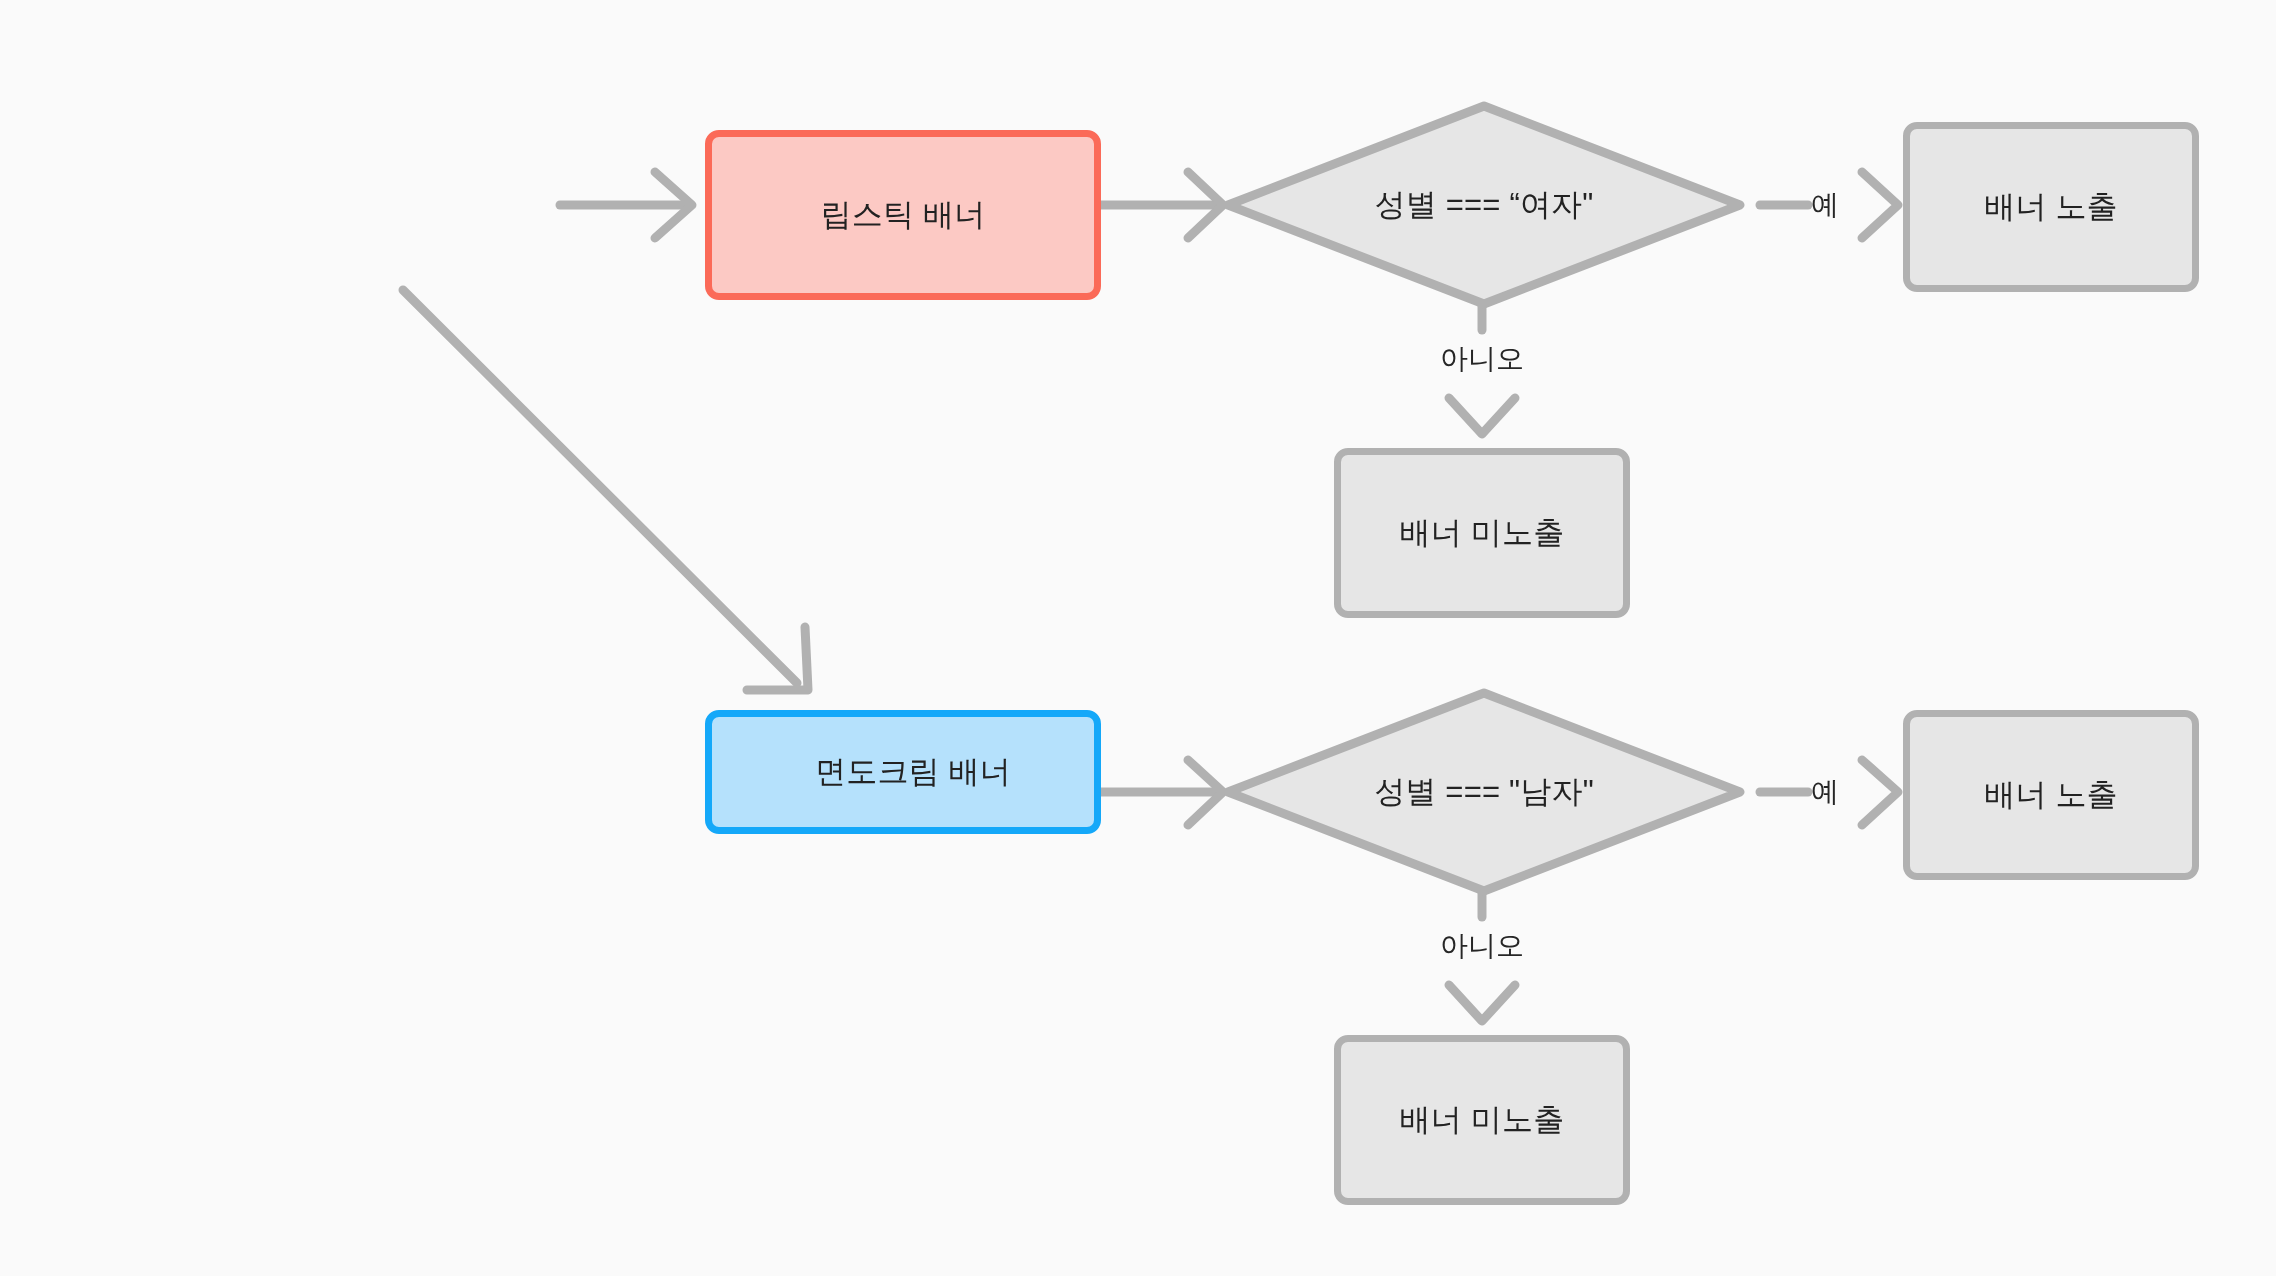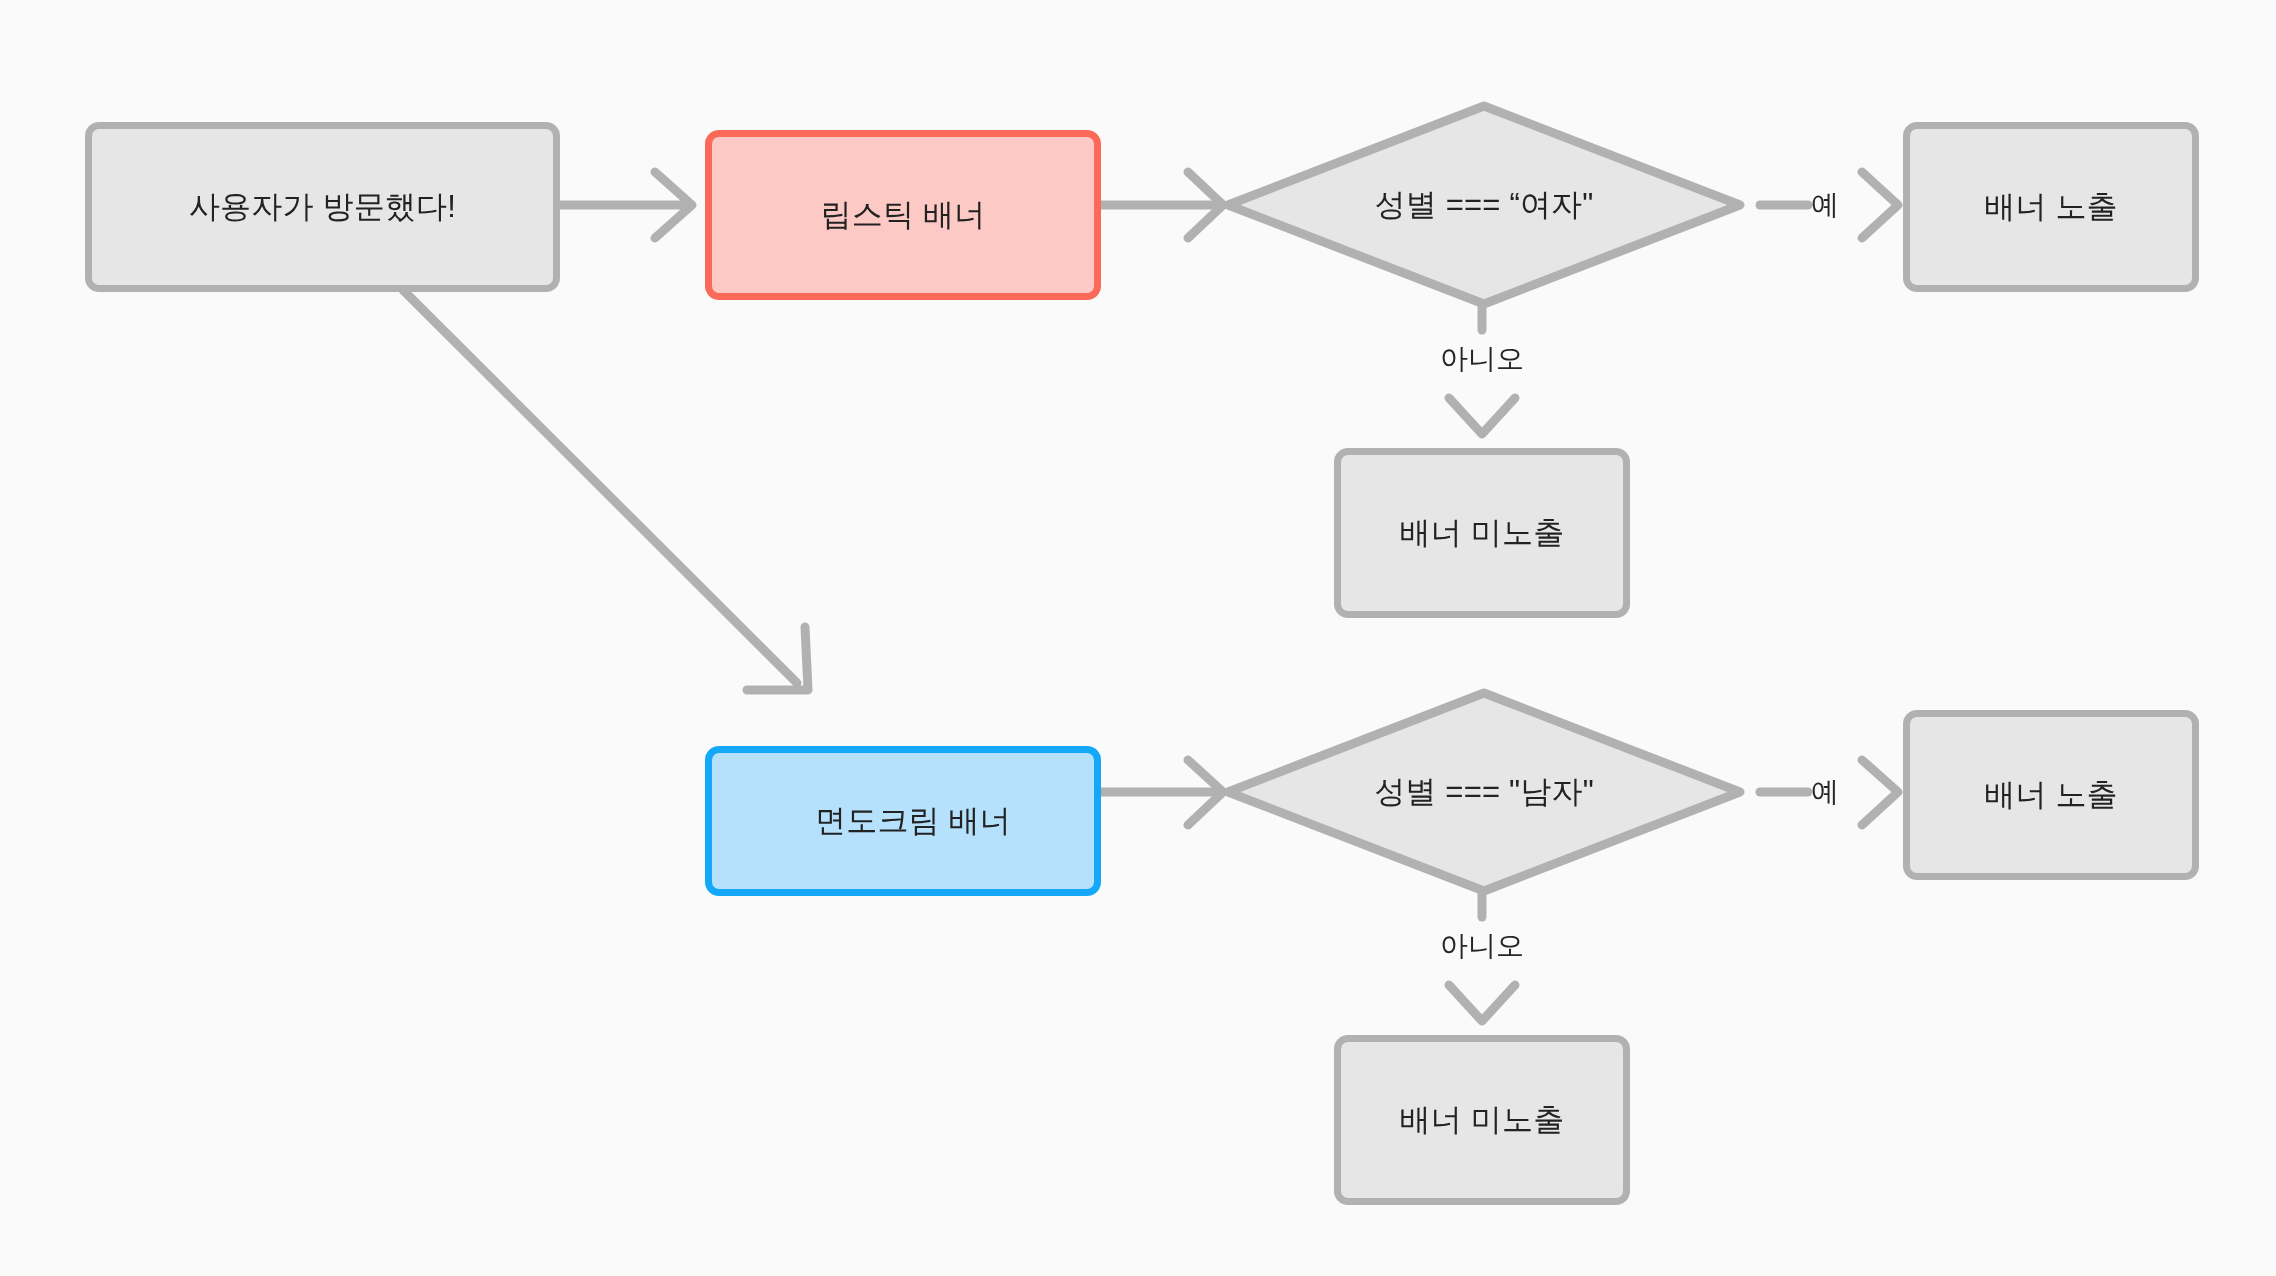--- a/index.html
+++ b/index.html
@@ -132,23 +132,20 @@
         <polyline points="1862,760 1898,792 1862,825" fill="none"></polyline>
       </g>
 
       <g>
         <line x1="1482" y1="877" x2="1482" y2="917"></line>
         <polyline points="1449,985 1482,1021 1515,985" fill="none"></polyline>
       </g>
     </g>
   </svg>
 
-  <div class="node rect neutral" style="left:85px; top:122px; width:475px; height:170px;">
-    <span class="node-label">사용자가 방문했다!</span>
-  </div>
 
   <div class="node rect accent-red" style="left:705px; top:122px; width:396px; height:170px;">
     <span class="node-label">립스틱 배너</span>
   </div>
 
   <div class="node diamond" style="left:1222px; top:100px; width:524px; height:210px;">
     <svg class="diamond-shape" viewBox="0 0 524 210" preserveAspectRatio="none" xmlns="http://www.w3.org/2000/svg">
       <polygon points="262,6 518,105 262,204 6,105" fill="#e6e6e6" stroke="#b1b1b1" stroke-width="9" stroke-linejoin="round" vector-effect="non-scaling-stroke"></polygon>
     </svg>
     <span class="node-label">성별 === “여자"</span>
@@ -159,21 +156,21 @@
   <div class="node rect neutral" style="left:1903px; top:122px; width:296px; height:170px;">
     <span class="node-label">배너 노출</span>
   </div>
 
   <div class="edge-label" style="left:1412px; top:340px; width:140px;">아니오</div>
 
   <div class="node rect neutral" style="left:1334px; top:448px; width:296px; height:170px;">
     <span class="node-label">배너 미노출</span>
   </div>
 
-  <div class="node rect accent-blue" style="left:705px; top:746px; width:396px; height:150px;padding-left:20px;">
+  <div class="node rect accent-blue" style="left:705px; top:710px; width:396px; height:124px;padding-left:20px;">
     <span class="node-label">면도크림 배너</span>
   </div>
 
   <div class="node diamond" style="left:1222px; top:687px; width:524px; height:210px;">
     <svg class="diamond-shape" viewBox="0 0 524 210" preserveAspectRatio="none" xmlns="http://www.w3.org/2000/svg">
       <polygon points="262,6 518,105 262,204 6,105" fill="#e6e6e6" stroke="#b1b1b1" stroke-width="9" stroke-linejoin="round" vector-effect="non-scaling-stroke"></polygon>
     </svg>
     <span class="node-label">성별 === "남자"</span>
   </div>
 

